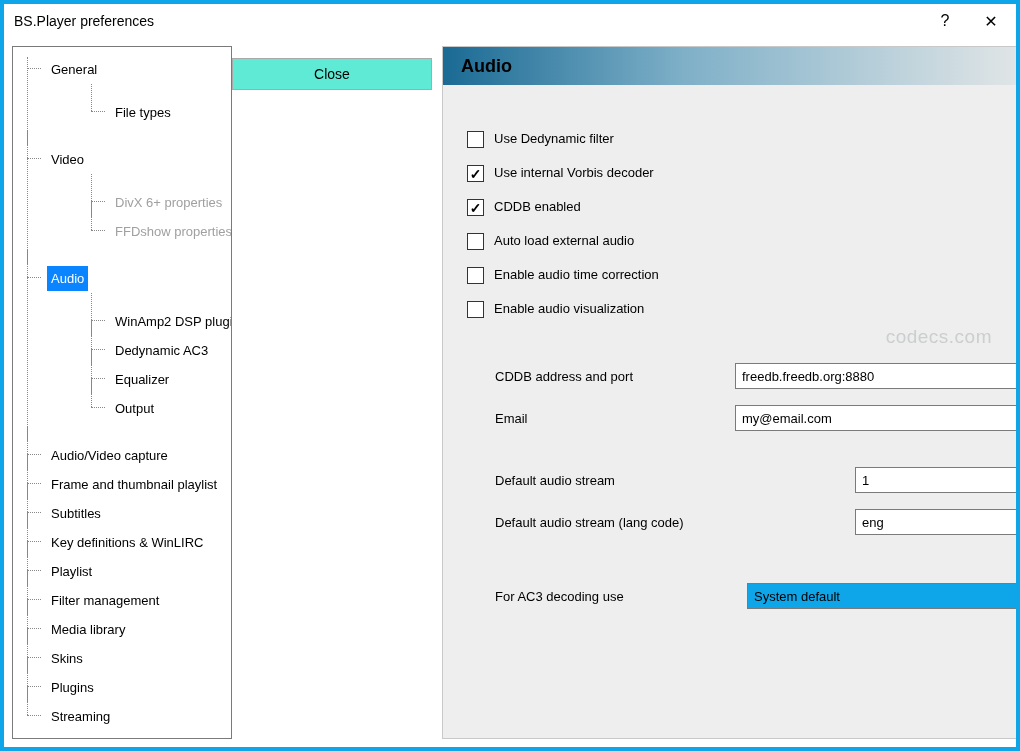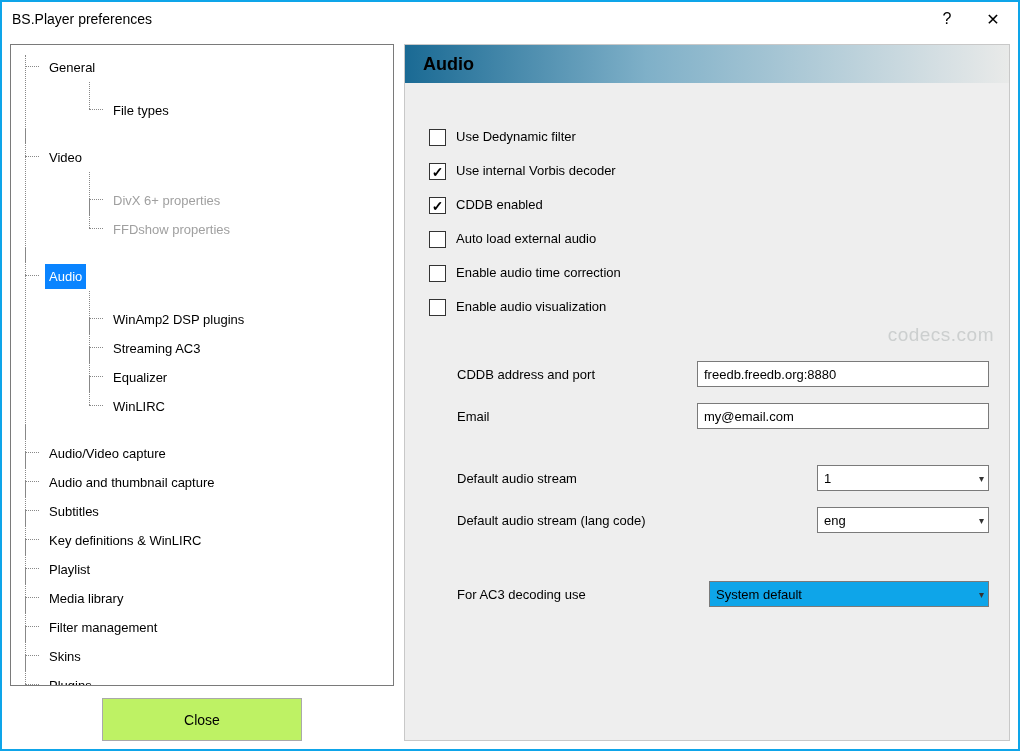--- a/index.html
+++ b/index.html
@@ -6,21 +6,21 @@
   body {
     margin: 0;
     font-family: "Segoe UI", Tahoma, sans-serif;
     font-size: 13px;
     background: #fff;
     color: #000;
   }
   .window {
     width: 1020px;
     height: 751px;
-    border: 2px solid #0ea5e9;
+    border: 4px solid #0ea5e9;
     background: #fff;
     position: relative;
     display: flex;
     flex-direction: column;
   }
   .titlebar {
     height: 34px;
     display: flex;
     align-items: center;
     padding: 0 2px 0 10px;
@@ -42,21 +42,21 @@
   .content {
     flex: 1;
     display: flex;
     padding: 8px;
     gap: 10px;
     overflow: hidden;
   }
   .left-col {
     width: 420px;
     display: flex;
-    flex-direction: column;
+    flex-direction: row;
   }
   .tree-box {
     flex: 1;
     border: 1px solid #7a7a7a;
     background: #fff;
     padding: 8px 8px 8px 14px;
     overflow: auto;
   }
   .tree-list { list-style: none; margin: 0; padding: 0; }
   .tree-list ul { list-style: none; margin: 16px; padding: 0 0 0 28px; }
@@ -93,22 +93,22 @@
     color: #fff;
   }
   .tree-label.disabled { color: #a0a0a0; }
   .close-row {
     padding: 12px 0 0 0;
     display: flex;
     justify-content: center;
   }
   .btn {
     min-width: 200px;
-    height: 43px;
-    background: #bef264;
+    height: 32px;
+    background: #5eead4;
     border: 1px solid #a9a9a9;
     font-family: inherit;
     font-size: 14px;
     cursor: default;
   }
   .right-col {
     flex: 1;
     display: flex;
     flex-direction: column;
     border: 1px solid #c8c8c8;
@@ -216,31 +216,31 @@
         <ul class="tree-list" id="tree-root">
             <li class="tree-item"><span class="tree-label">General</span><ul>
                 <li class="tree-item"><span class="tree-label">File types</span></li>
               </ul></li>
             <li class="tree-item"><span class="tree-label">Video</span><ul>
                 <li class="tree-item"><span class="tree-label disabled">DivX 6+ properties</span></li>
                 <li class="tree-item"><span class="tree-label disabled">FFDshow properties</span></li>
               </ul></li>
             <li class="tree-item"><span class="tree-label selected">Audio</span><ul>
                 <li class="tree-item"><span class="tree-label">WinAmp2 DSP plugins</span></li>
-                <li class="tree-item"><span class="tree-label">Streaming AC3</span></li>
+                <li class="tree-item"><span class="tree-label">Dedynamic AC3</span></li>
                 <li class="tree-item"><span class="tree-label">Equalizer</span></li>
-                <li class="tree-item"><span class="tree-label">WinLIRC</span></li>
+                <li class="tree-item"><span class="tree-label">Output</span></li>
               </ul></li>
             <li class="tree-item"><span class="tree-label">Audio/Video capture</span></li>
-            <li class="tree-item"><span class="tree-label">Audio and thumbnail capture</span></li>
+            <li class="tree-item"><span class="tree-label">Frame and thumbnail playlist</span></li>
             <li class="tree-item"><span class="tree-label">Subtitles</span></li>
             <li class="tree-item"><span class="tree-label">Key definitions &amp; WinLIRC</span></li>
             <li class="tree-item"><span class="tree-label">Playlist</span></li>
+            <li class="tree-item"><span class="tree-label">Filter management</span></li>
             <li class="tree-item"><span class="tree-label">Media library</span></li>
-            <li class="tree-item"><span class="tree-label">Filter management</span></li>
             <li class="tree-item"><span class="tree-label">Skins</span></li>
             <li class="tree-item"><span class="tree-label">Plugins</span></li>
             <li class="tree-item"><span class="tree-label">Streaming</span></li>
           </ul>
       </div>
       <div class="close-row">
         <button class="btn">Close</button>
       </div>
     </div>
 

